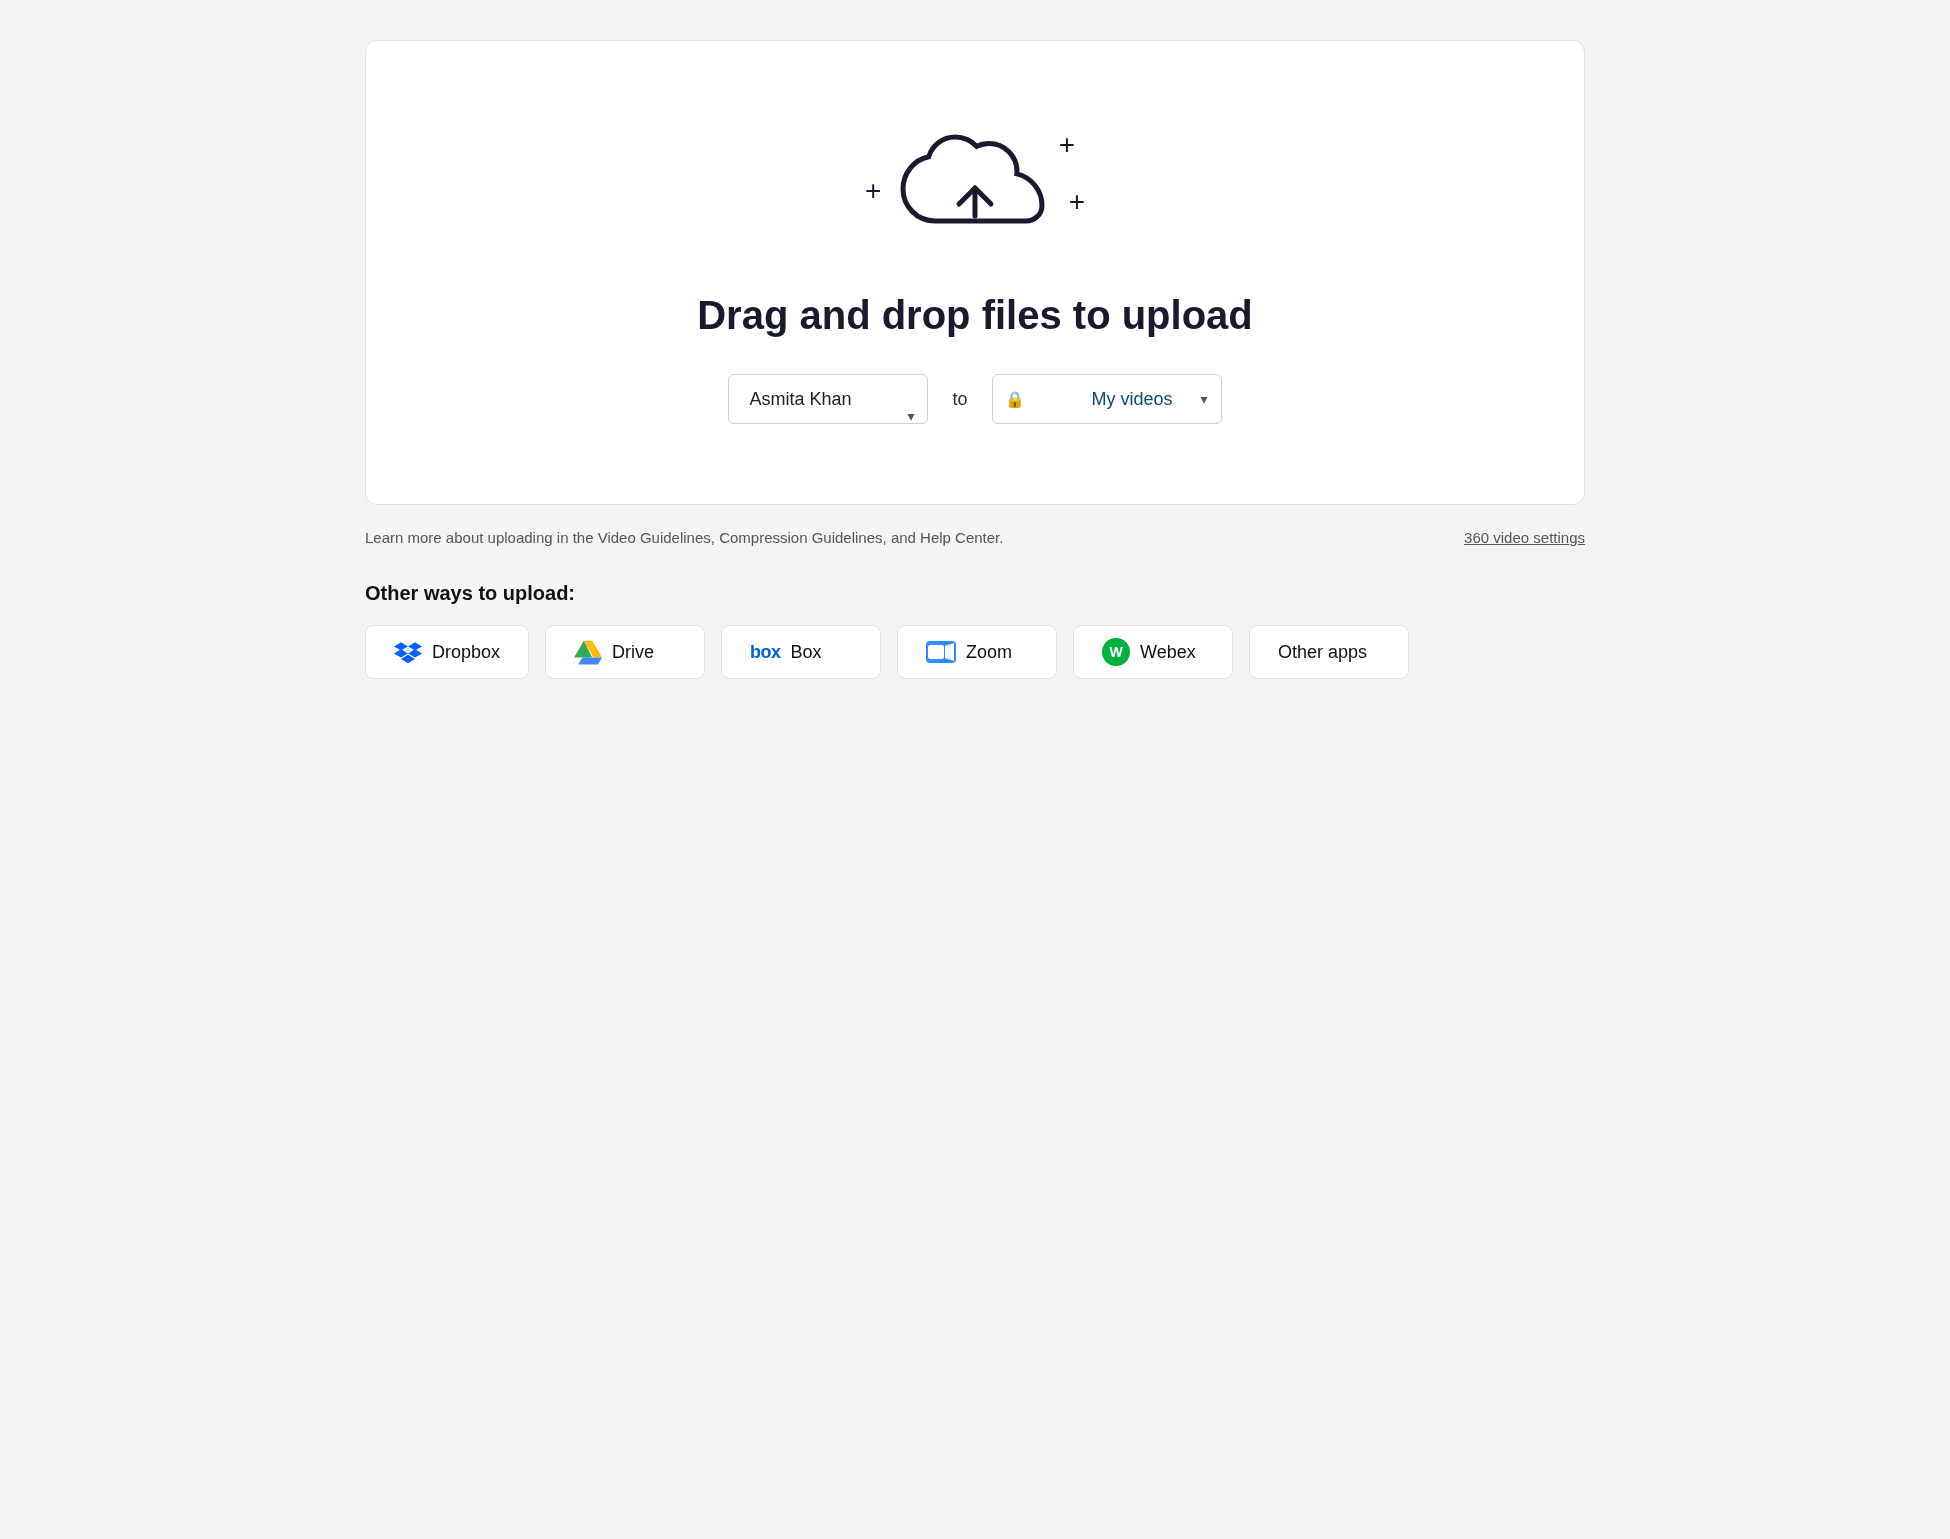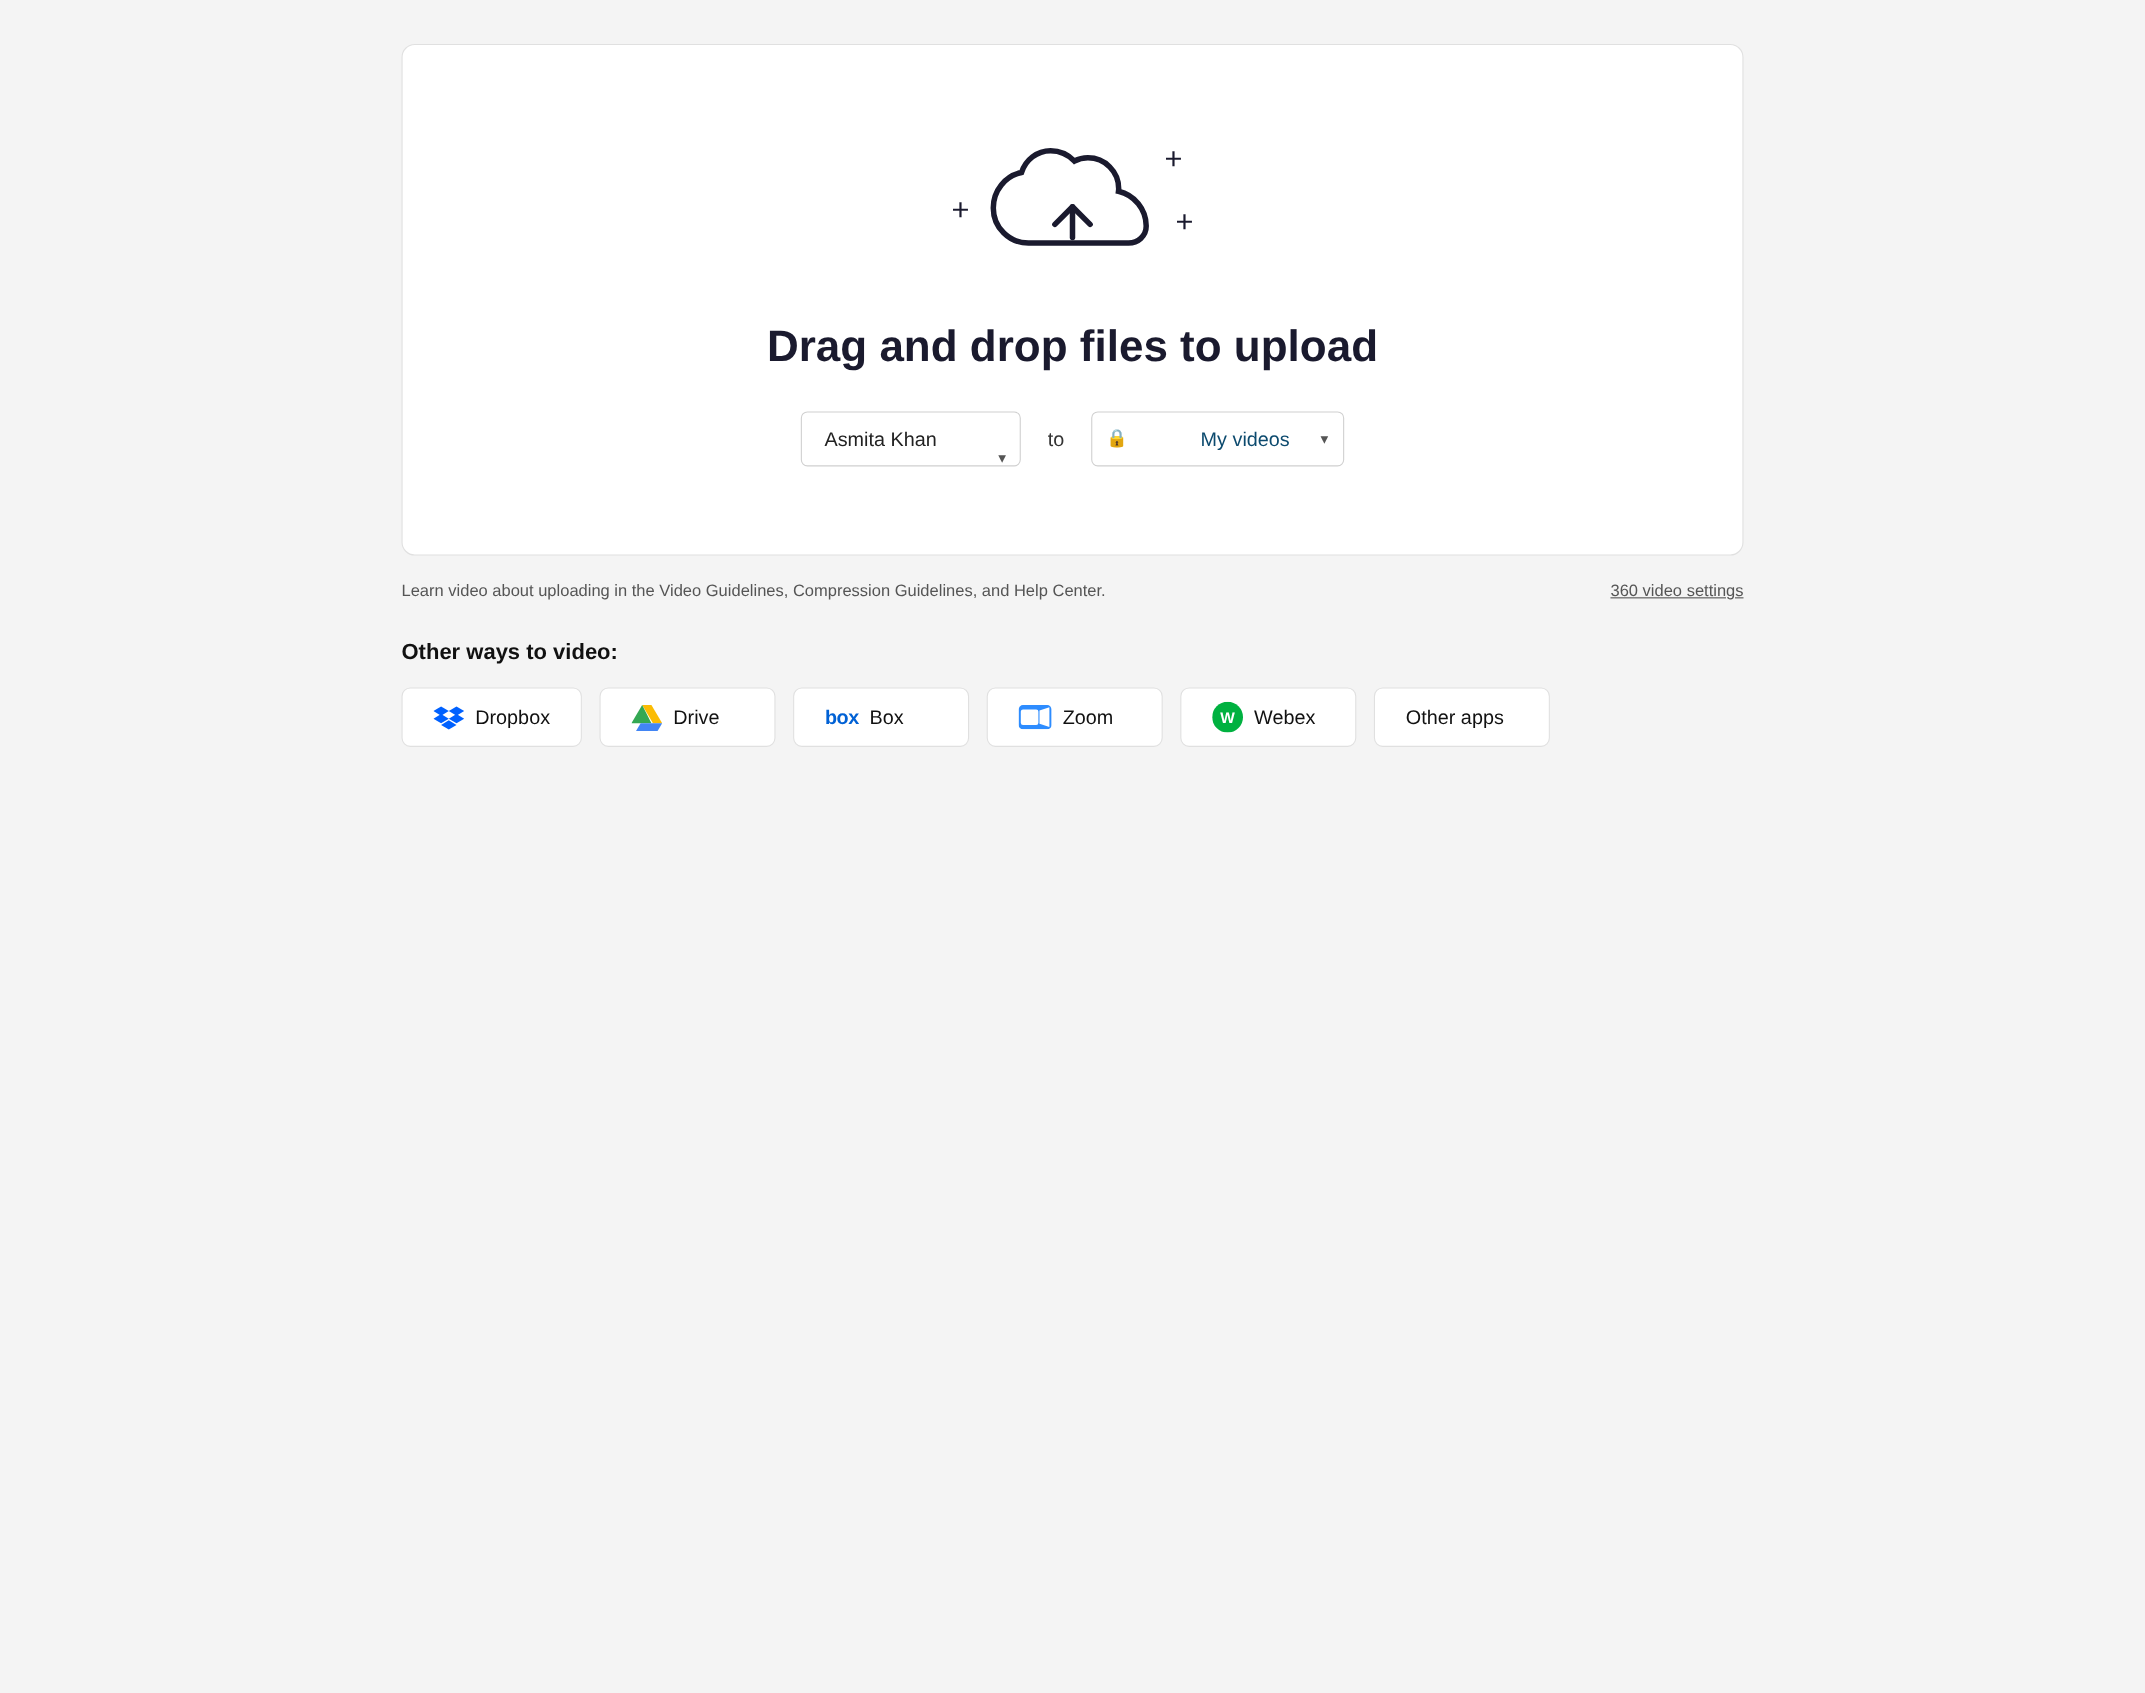--- a/index.html
+++ b/index.html
@@ -302,26 +302,26 @@
         <select class="destination-select">
           <option>My videos</option>
         </select>
         <span class="select-chevron">▾</span>
       </div>
     </div>
 
   </div>
 
   <div class="info-bar">
-    <span>Learn video about uploading in the Video Guidelines, Compression Guidelines, and Help Center.</span>
+    <span>Learn more about uploading in the Video Guidelines, Compression Guidelines, and Help Center.</span>
     <a class="settings-link">360 video settings</a>
   </div>
 
   <div>
-    <div class="other-ways-label">Other ways to video:</div>
+    <div class="other-ways-label">Other ways to upload:</div>
     <div class="other-apps-row">
 
       <div class="app-card">
         <svg class="dropbox-icon" viewBox="0 0 40 40" xmlns="http://www.w3.org/2000/svg">
           <polygon points="10,6 20,12 10,18 0,12" fill="#0061FF"></polygon>
           <polygon points="30,6 40,12 30,18 20,12" fill="#0061FF"></polygon>
           <polygon points="0,22 10,16 20,22 10,28" fill="#0061FF"></polygon>
           <polygon points="20,22 30,16 40,22 30,28" fill="#0061FF"></polygon>
           <polygon points="10,30 20,24 30,30 20,36" fill="#0061FF"></polygon>
         </svg>

